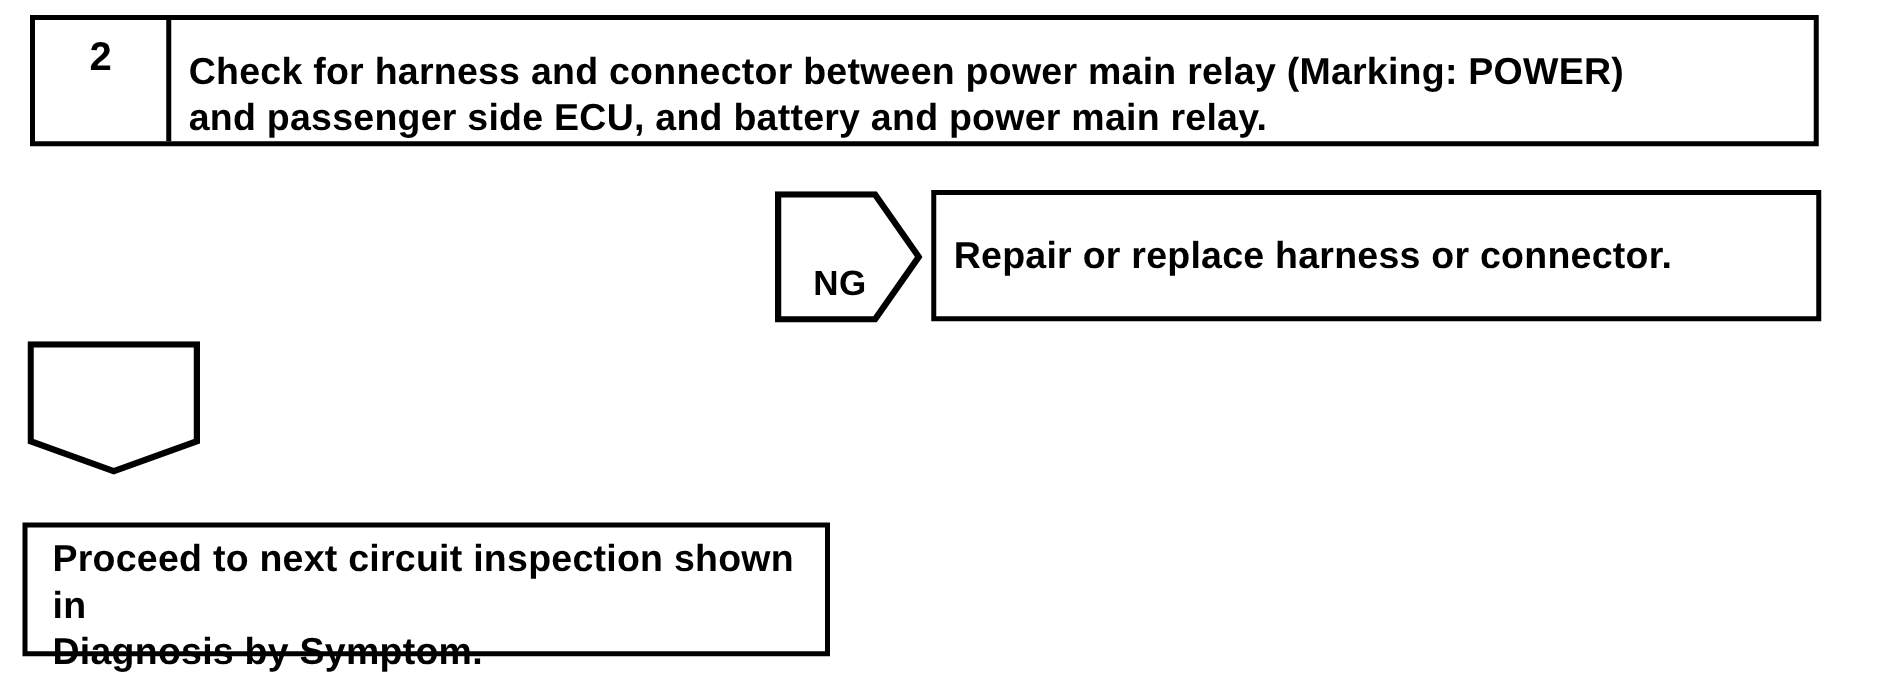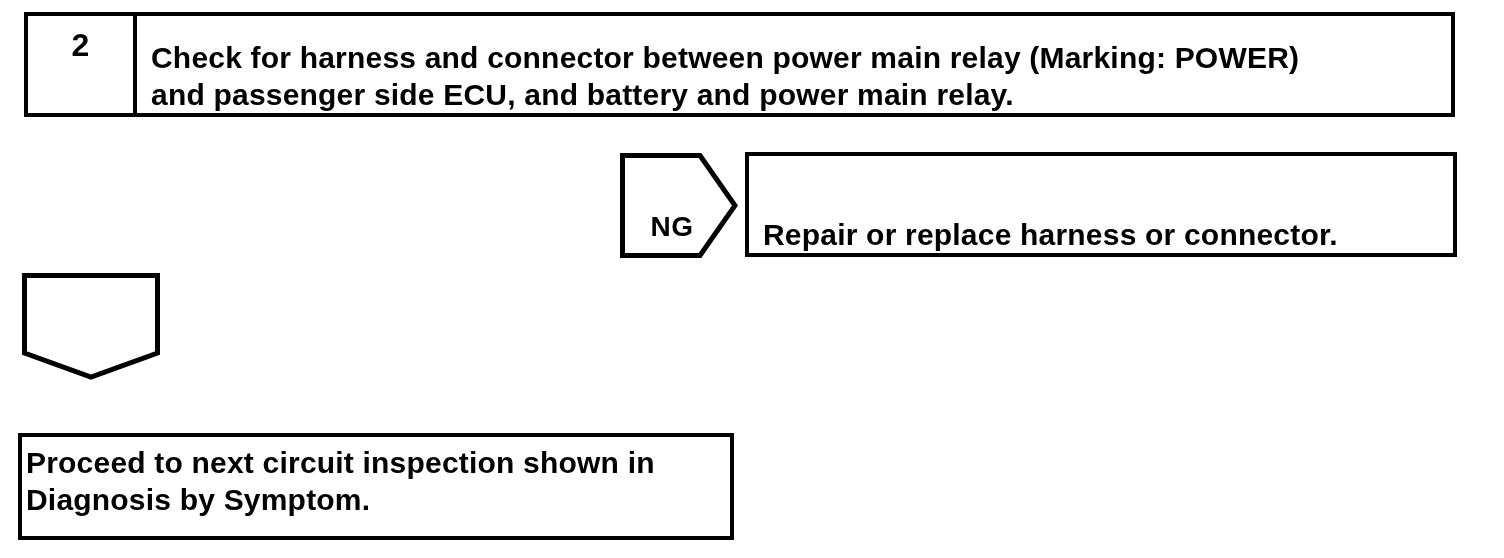--- a/index.html
+++ b/index.html
@@ -60,40 +60,40 @@
     letter-spacing: 0.5px;
   }
   .ng-label { left: 0; top: 0; width: 104px; height: 105px; margin-top: 21px; }
 
   
   .repair-box {
     left: 745px; top: 152px;
     width: 712px; height: 105px;
     border: 4px solid #000;
     display: flex;
-    align-items: flex-end;
+    align-items: center;
     padding: 0 14px;
     background: #fff;
   }
   .repair-box span {
     font-size: 30px;
     line-height: 37px;
     letter-spacing: 0.2px;
   }
 
   
   .ok-wrap { left: 22px; top: 273px; width: 138px; height: 107px; }
   .ok-label { left: 0; top: 5px; width: 138px; height: 75px; }
 
   
   .proceed-box {
-    left: 18px; top: 433px;
-    width: 716px; height: 107px;
+    left: 18px; top: 418px;
+    width: 646px; height: 107px;
     border: 4px solid #000;
-    padding: 7px 20px 0 4px;
+    padding: 7px 20px 0 20px;
     background: #fff;
   }
 </style>
 </head>
 <body>
 
 <div class="canvas">
 
   <div class="abs step-box">
     <div class="step-num-cell">2</div>

